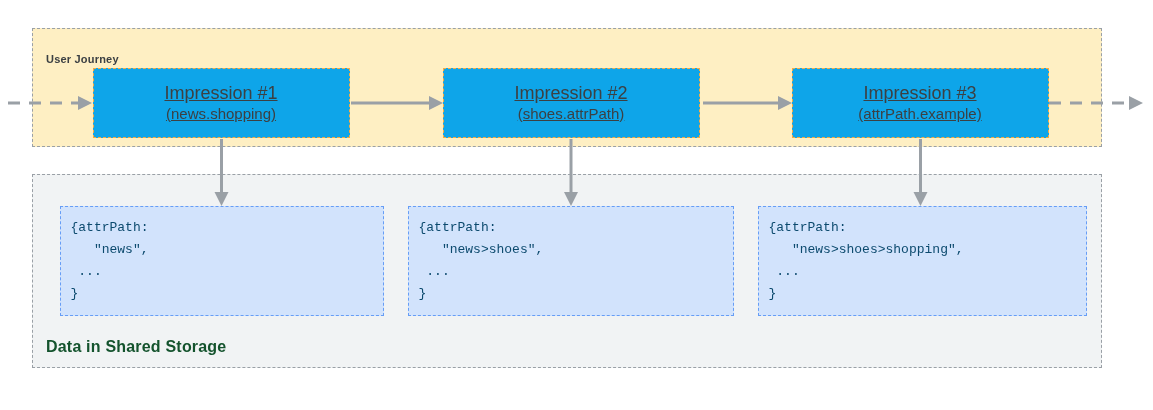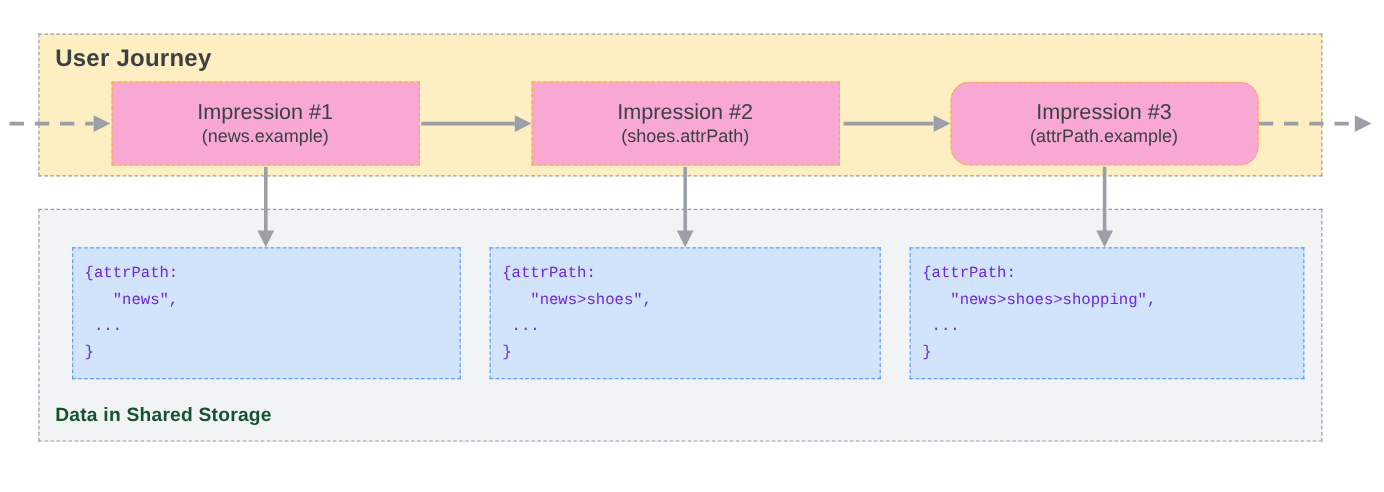--- a/index.html
+++ b/index.html
@@ -17,45 +17,46 @@
   .journey {
     position: absolute;
     left: 32px; top: 28px;
     width: 1070px; height: 119px;
     background: #FEEFC3;
     border: 1.5px dashed #9AA0A6;
     box-sizing: border-box;
   }
   .journey-label {
     position: absolute;
-    left: 13px; top: 9px;
-    font-size: 20px;
+    left: 13px; top: 24px;
+    font-size: 11px;
     font-weight: bold;
     letter-spacing: 0.2px;
     color: #3C4043;
     white-space: nowrap;
   }
 
   
   .impression {
     position: absolute;
     top: 38.5px;
     width: 257px; height: 70px;
-    background: #f9a8d4;
+    background: #0ea5e9;
     border: 1.5px dashed #F9AB40;
     box-sizing: border-box;
     display: flex;
     flex-direction: column;
     align-items: center;
     justify-content: center;
     text-align: center;
+    text-decoration: underline;
   }
   .imp1 { left: 59.5px; }
   .imp2 { left: 409.5px; }
-  .imp3 { left: 758.5px; border-radius: 16px; }
+  .imp3 { left: 758.5px; }
   .imp-title { font-size: 18px; line-height: 22px; color: #3C4043; }
   .imp-sub   { font-size: 15px; line-height: 19px; color: #3C4043; }
 
   
   .storage {
     position: absolute;
     left: 32px; top: 174px;
     width: 1070px; height: 194px;
     background: #F1F3F4;
     border: 1.5px dashed #9AA0A6;
@@ -83,21 +84,21 @@
   }
   .e1 { left: 26.5px;  width: 324px; }
   .e2 { left: 374.5px; width: 326px; }
   .e3 { left: 724.5px; width: 329px; }
   .entry pre {
     margin: 0;
     padding: 10px 0 0 10px;
     font-family: "Liberation Mono", "DejaVu Sans Mono", monospace;
     font-size: 13px;
     line-height: 22px;
-    color: #6d28d9;
+    color: #0c4a6e;
     white-space: pre;
   }
 
   
   svg.arrows {
     position: absolute;
     left: 0; top: 0;
     width: 1153px; height: 410px;
     pointer-events: none;
   }
@@ -108,21 +109,21 @@
 </head>
 <body>
 
 <div class="canvas">
 
   <div class="journey">
     <div class="journey-label">User Journey</div>
 
     <div class="impression imp1">
       <div class="imp-title">Impression #1</div>
-      <div class="imp-sub">(news.example)</div>
+      <div class="imp-sub">(news.shopping)</div>
     </div>
 
     <div class="impression imp2">
       <div class="imp-title">Impression #2</div>
       <div class="imp-sub">(shoes.attrPath)</div>
     </div>
 
     <div class="impression imp3">
       <div class="imp-title">Impression #3</div>
       <div class="imp-sub">(attrPath.example)</div>

